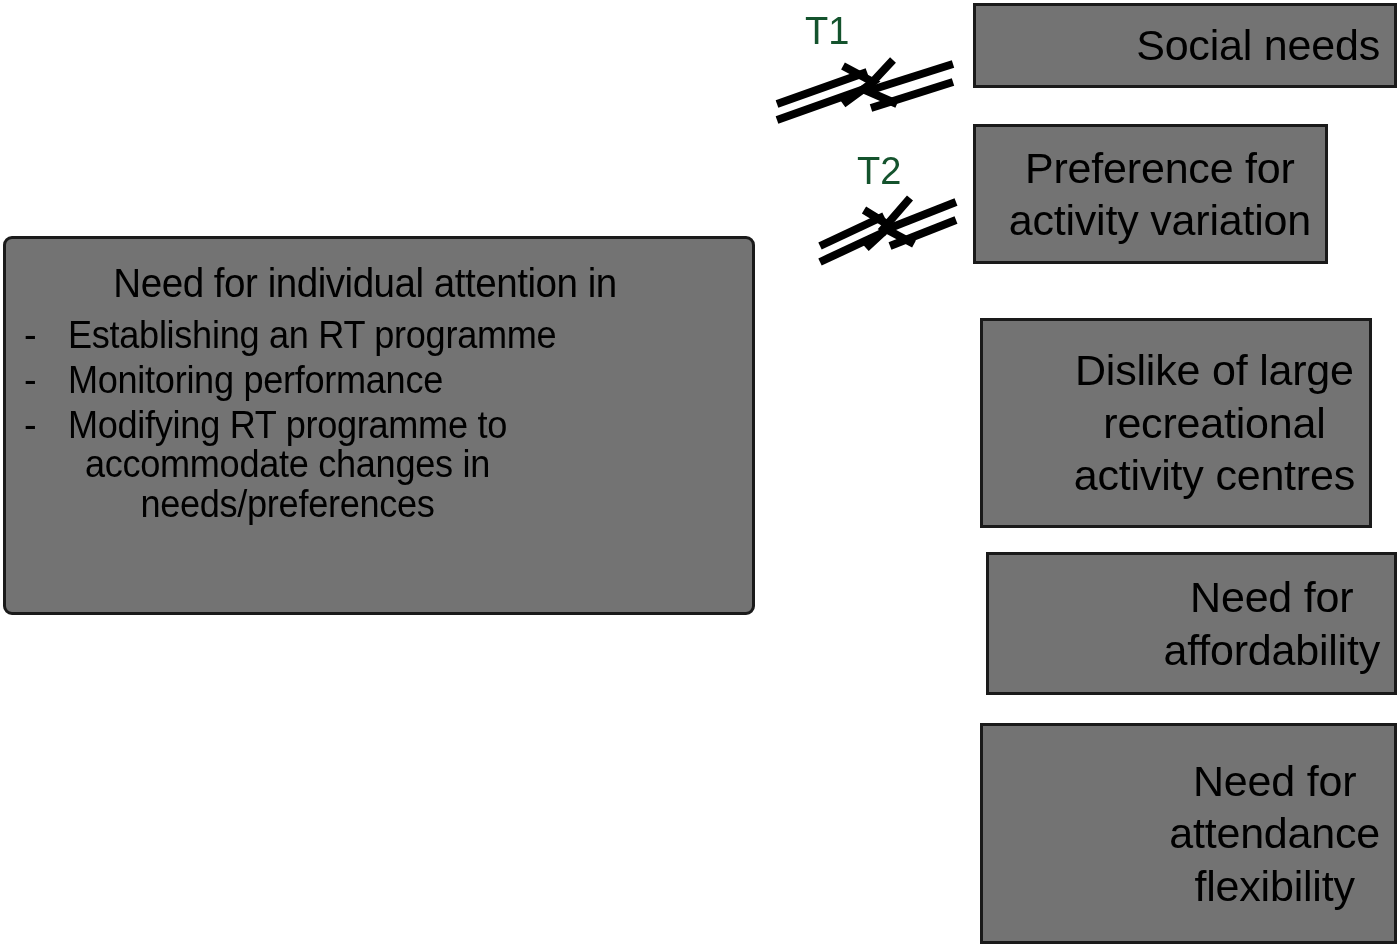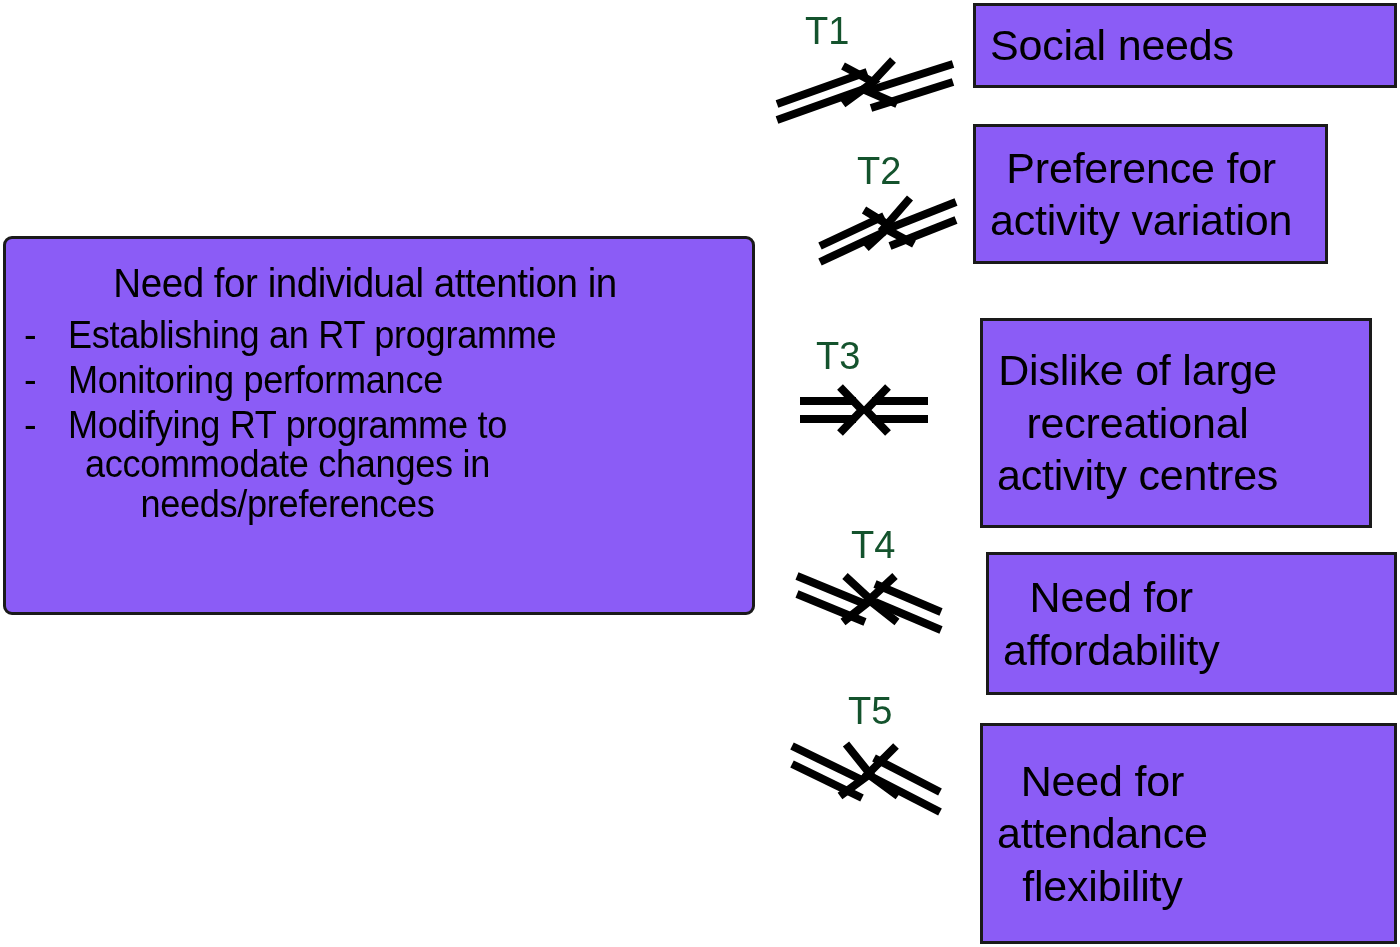--- a/index.html
+++ b/index.html
@@ -16,24 +16,24 @@
     overflow: hidden;
     font-family: "Liberation Sans", sans-serif;
     color: #000000;
   }
 
   
   .node-box {
     position: absolute;
     box-sizing: border-box;
     border: 3px solid #1a1a1a;
-    background: #8b5cf6;
+    background: #737373;
     display: flex;
     align-items: center;
-    justify-content: flex-start;
+    justify-content: flex-end;
     text-align: center;
   }
 
   .right-box-text {
     font-family: "Liberation Sans", sans-serif;
     font-size: 43px;
     line-height: 1.22;
     letter-spacing: -0.2px;
     padding: 0 14px;
     white-space: pre-line;
@@ -152,61 +152,22 @@
         <line x1="2" y1="46" x2="66" y2="16"></line>
         <polyline points="46,10 72,26 48,48" stroke-width="8" stroke-linejoin="miter"></polyline>
         <line x1="138" y1="2" x2="72" y2="28"></line>
         <line x1="138" y1="20" x2="72" y2="46"></line>
         <polyline points="92,-2 66,28 96,44" stroke-width="8" stroke-linejoin="miter"></polyline>
       </g>
     </svg>
     <span class="t-label" style="left:39px; top:-48px;">T2</span>
   </div>
 
-  <div class="arrow-cluster" style="left:798px; top:385px;">
-    <svg width="132" height="50" viewBox="0 0 132 50">
-      <g stroke="#000000" stroke-width="8" fill="none" stroke-linecap="butt">
-        <line x1="2" y1="16" x2="58" y2="16"></line>
-        <line x1="2" y1="34" x2="58" y2="34"></line>
-        <polyline points="42,2 64,25 42,48" stroke-width="8" stroke-linejoin="miter"></polyline>
-        <line x1="130" y1="16" x2="74" y2="16"></line>
-        <line x1="130" y1="34" x2="74" y2="34"></line>
-        <polyline points="90,2 68,25 90,48" stroke-width="8" stroke-linejoin="miter"></polyline>
-      </g>
-    </svg>
-    <span class="t-label" style="left:18px; top:-48px;">T3</span>
-  </div>
 
-  <div class="arrow-cluster" style="left:795px; top:570px;">
-    <svg width="148" height="72" viewBox="0 0 148 72">
-      <g stroke="#000000" stroke-width="8" fill="none" stroke-linecap="butt">
-        <line x1="2" y1="6" x2="70" y2="34"></line>
-        <line x1="2" y1="24" x2="70" y2="52"></line>
-        <polyline points="50,6 76,30 48,52" stroke-width="8" stroke-linejoin="miter"></polyline>
-        <line x1="146" y1="60" x2="80" y2="32"></line>
-        <line x1="146" y1="42" x2="80" y2="14"></line>
-        <polyline points="100,6 74,30 102,52" stroke-width="8" stroke-linejoin="miter"></polyline>
-      </g>
-    </svg>
-    <span class="t-label" style="left:56px; top:-44px;">T4</span>
-  </div>
 
-  <div class="arrow-cluster" style="left:790px; top:740px;">
-    <svg width="152" height="80" viewBox="0 0 152 80">
-      <g stroke="#000000" stroke-width="8" fill="none" stroke-linecap="butt">
-        <line x1="2" y1="6" x2="72" y2="40"></line>
-        <line x1="2" y1="24" x2="72" y2="58"></line>
-        <polyline points="56,4 80,34 50,56" stroke-width="8" stroke-linejoin="miter"></polyline>
-        <line x1="150" y1="72" x2="84" y2="38"></line>
-        <line x1="150" y1="52" x2="84" y2="18"></line>
-        <polyline points="106,6 78,34 108,56" stroke-width="8" stroke-linejoin="miter"></polyline>
-      </g>
-    </svg>
-    <span class="t-label" style="left:58px; top:-48px;">T5</span>
-  </div>
 
   <div class="node-box" style="left:973px; top:3px; width:424px; height:85px;">
     <span class="right-box-text">Social needs</span>
   </div>
 
   <div class="node-box" style="left:973px; top:124px; width:355px; height:140px;">
     <span class="right-box-text">Preference for
 activity variation</span>
   </div>
 

